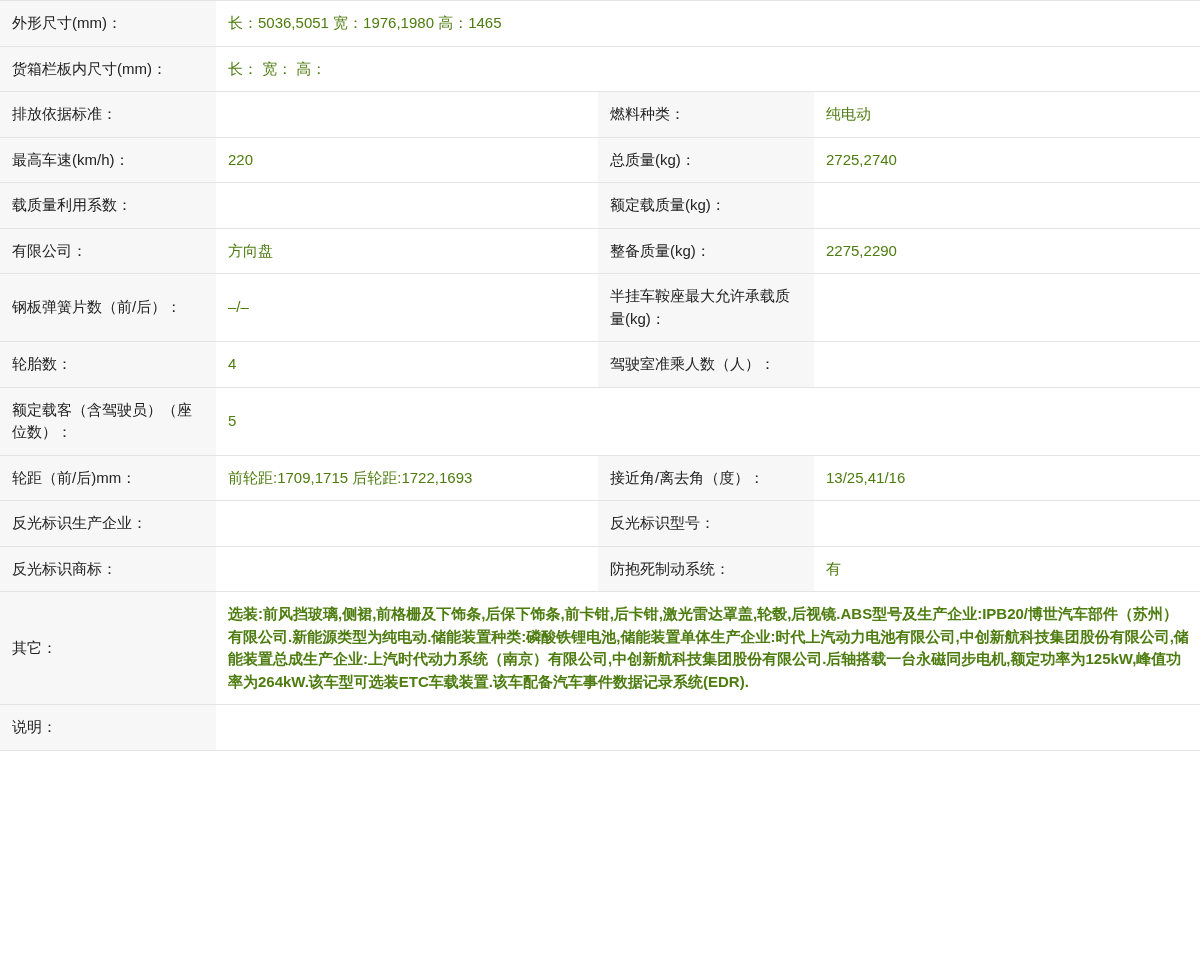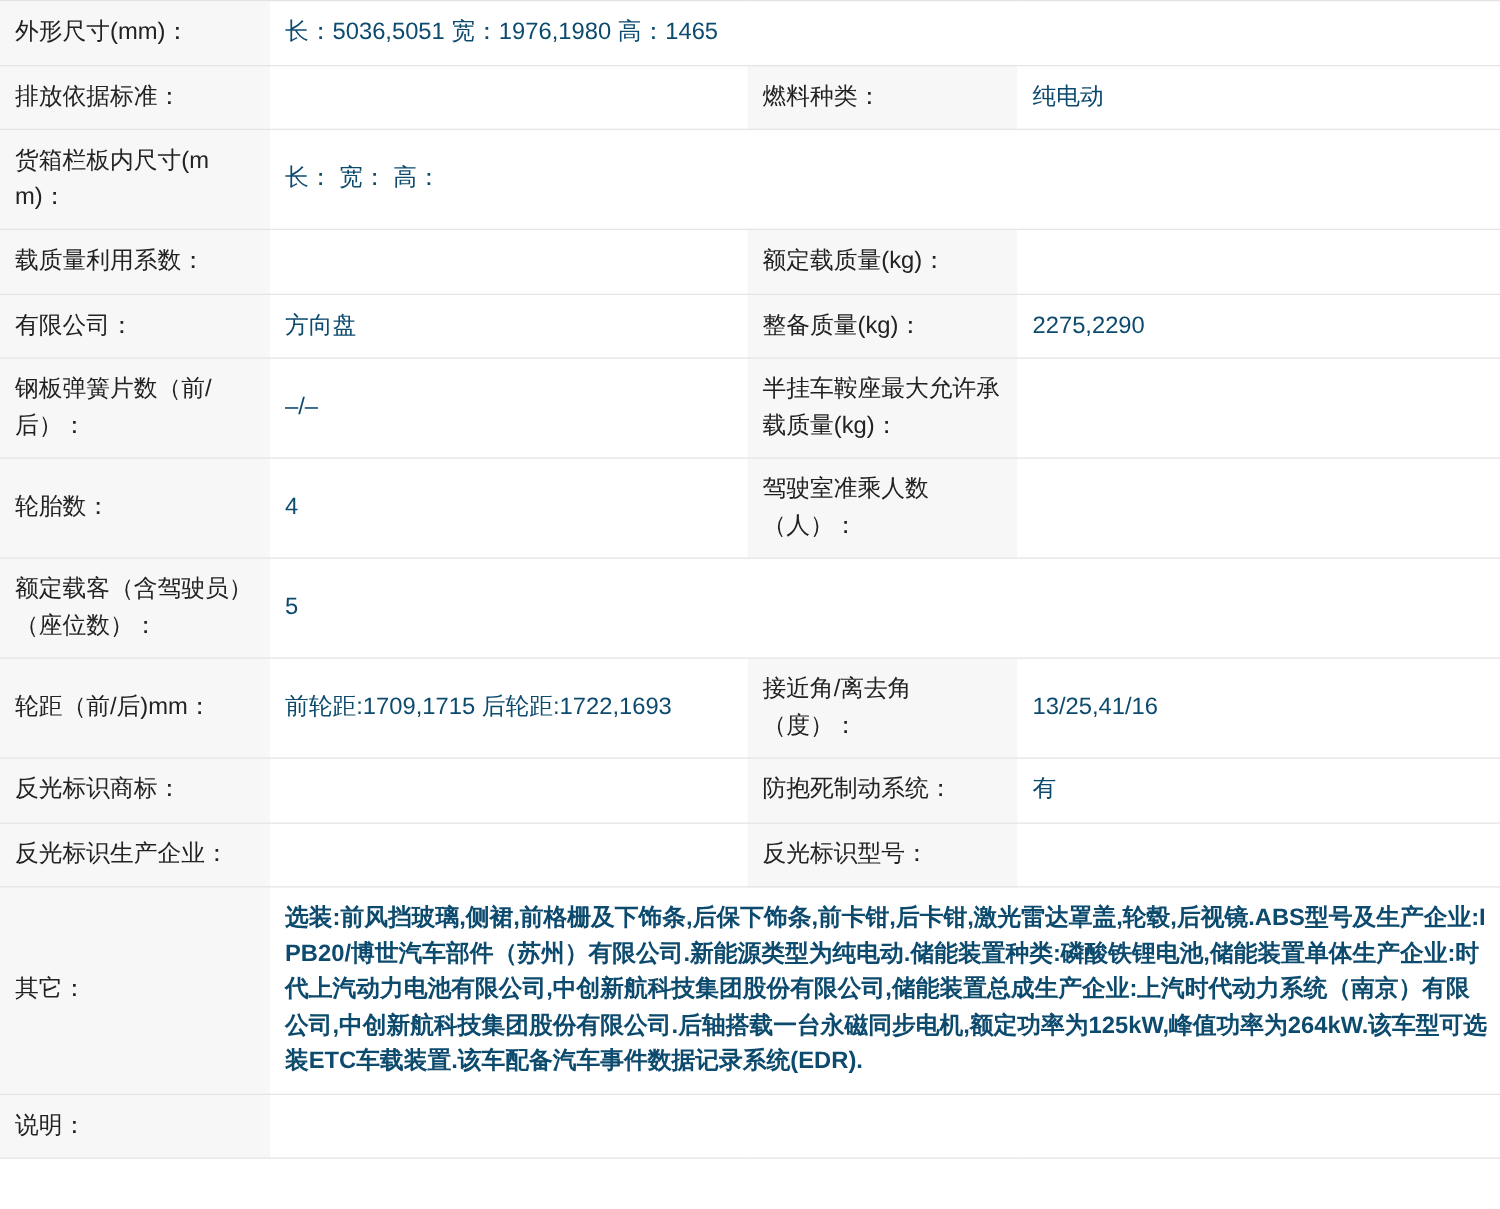--- a/index.html
+++ b/index.html
@@ -20,36 +20,36 @@
     width: 1200px;
     table-layout: fixed;
   }
   table.spec td {
     border: 1px solid #e4e4e4;
     border-left: none;
     border-right: none;
     padding: 11px 10px 11px 12px;
     vertical-align: middle;
     line-height: 1.5;
-    font-size: 19px;
+    font-size: 15px;
     word-break: break-all;
   }
   td.lbl {
     background: #f7f7f7;
     color: #222;
     width: 216px;
   }
   td.lbl2 {
     background: #f7f7f7;
     color: #222;
     width: 216px;
   }
   td.val {
     background: #ffffff;
-    color: #0c4a6e;
+    color: #4d7c0f;
     margin-top: 20px;
   }
   col.c1 { width: 216px; }
   col.c2 { width: 382px; }
   col.c3 { width: 216px; }
   col.c4 { width: 386px; }
   td.note {
     background: #ffffff;
     line-height: 1.85;
     padding-top: 12px;
@@ -67,28 +67,34 @@
       <col class="c2">
       <col class="c3">
       <col class="c4">
   </colgroup>
   <tbody>
     <tr>
       <td class="lbl">外形尺寸(mm)：</td>
       <td class="val" colspan="3">长：5036,5051 宽：1976,1980 高：1465</td>
     </tr>
     <tr>
+      <td class="lbl">货箱栏板内尺寸(mm)：</td>
+      <td class="val" colspan="3">长：  宽：  高：</td>
+    </tr>
+    <tr>
       <td class="lbl">排放依据标准：</td>
       <td class="val"></td>
       <td class="lbl2">燃料种类：</td>
       <td class="val">纯电动</td>
     </tr>
     <tr>
-      <td class="lbl">货箱栏板内尺寸(mm)：</td>
-      <td class="val" colspan="3">长：  宽：  高：</td>
+      <td class="lbl">最高车速(km/h)：</td>
+      <td class="val">220</td>
+      <td class="lbl2">总质量(kg)：</td>
+      <td class="val">2725,2740</td>
     </tr>
     <tr>
       <td class="lbl">载质量利用系数：</td>
       <td class="val"></td>
       <td class="lbl2">额定载质量(kg)：</td>
       <td class="val"></td>
     </tr>
     <tr>
       <td class="lbl">有限公司：</td>
       <td class="val">方向盘</td>
@@ -111,30 +117,30 @@
       <td class="lbl">额定载客（含驾驶员）（座位数）：</td>
       <td class="val" colspan="3">5</td>
     </tr>
     <tr>
       <td class="lbl">轮距（前/后)mm：</td>
       <td class="val">前轮距:1709,1715 后轮距:1722,1693</td>
       <td class="lbl2">接近角/离去角（度）：</td>
       <td class="val">13/25,41/16</td>
     </tr>
     <tr>
+      <td class="lbl">反光标识生产企业：</td>
+      <td class="val"></td>
+      <td class="lbl2">反光标识型号：</td>
+      <td class="val"></td>
+    </tr>
+    <tr>
       <td class="lbl">反光标识商标：</td>
       <td class="val"></td>
       <td class="lbl2">防抱死制动系统：</td>
       <td class="val">有</td>
-    </tr>
-    <tr>
-      <td class="lbl">反光标识生产企业：</td>
-      <td class="val"></td>
-      <td class="lbl2">反光标识型号：</td>
-      <td class="val"></td>
     </tr>
     <tr>
       <td class="lbl">其它：</td>
       <td class="val note" colspan="3">选装:前风挡玻璃,侧裙,前格栅及下饰条,后保下饰条,前卡钳,后卡钳,激光雷达罩盖,轮毂,后视镜.ABS型号及生产企业:IPB20/博世汽车部件（苏州）有限公司.新能源类型为纯电动.储能装置种类:磷酸铁锂电池,储能装置单体生产企业:时代上汽动力电池有限公司,中创新航科技集团股份有限公司,储能装置总成生产企业:上汽时代动力系统（南京）有限公司,中创新航科技集团股份有限公司.后轴搭载一台永磁同步电机,额定功率为125kW,峰值功率为264kW.该车型可选装ETC车载装置.该车配备汽车事件数据记录系统(EDR).</td>
     </tr>
     <tr>
       <td class="lbl">说明：</td>
       <td class="val" colspan="3"></td>
     </tr>
   </tbody>

